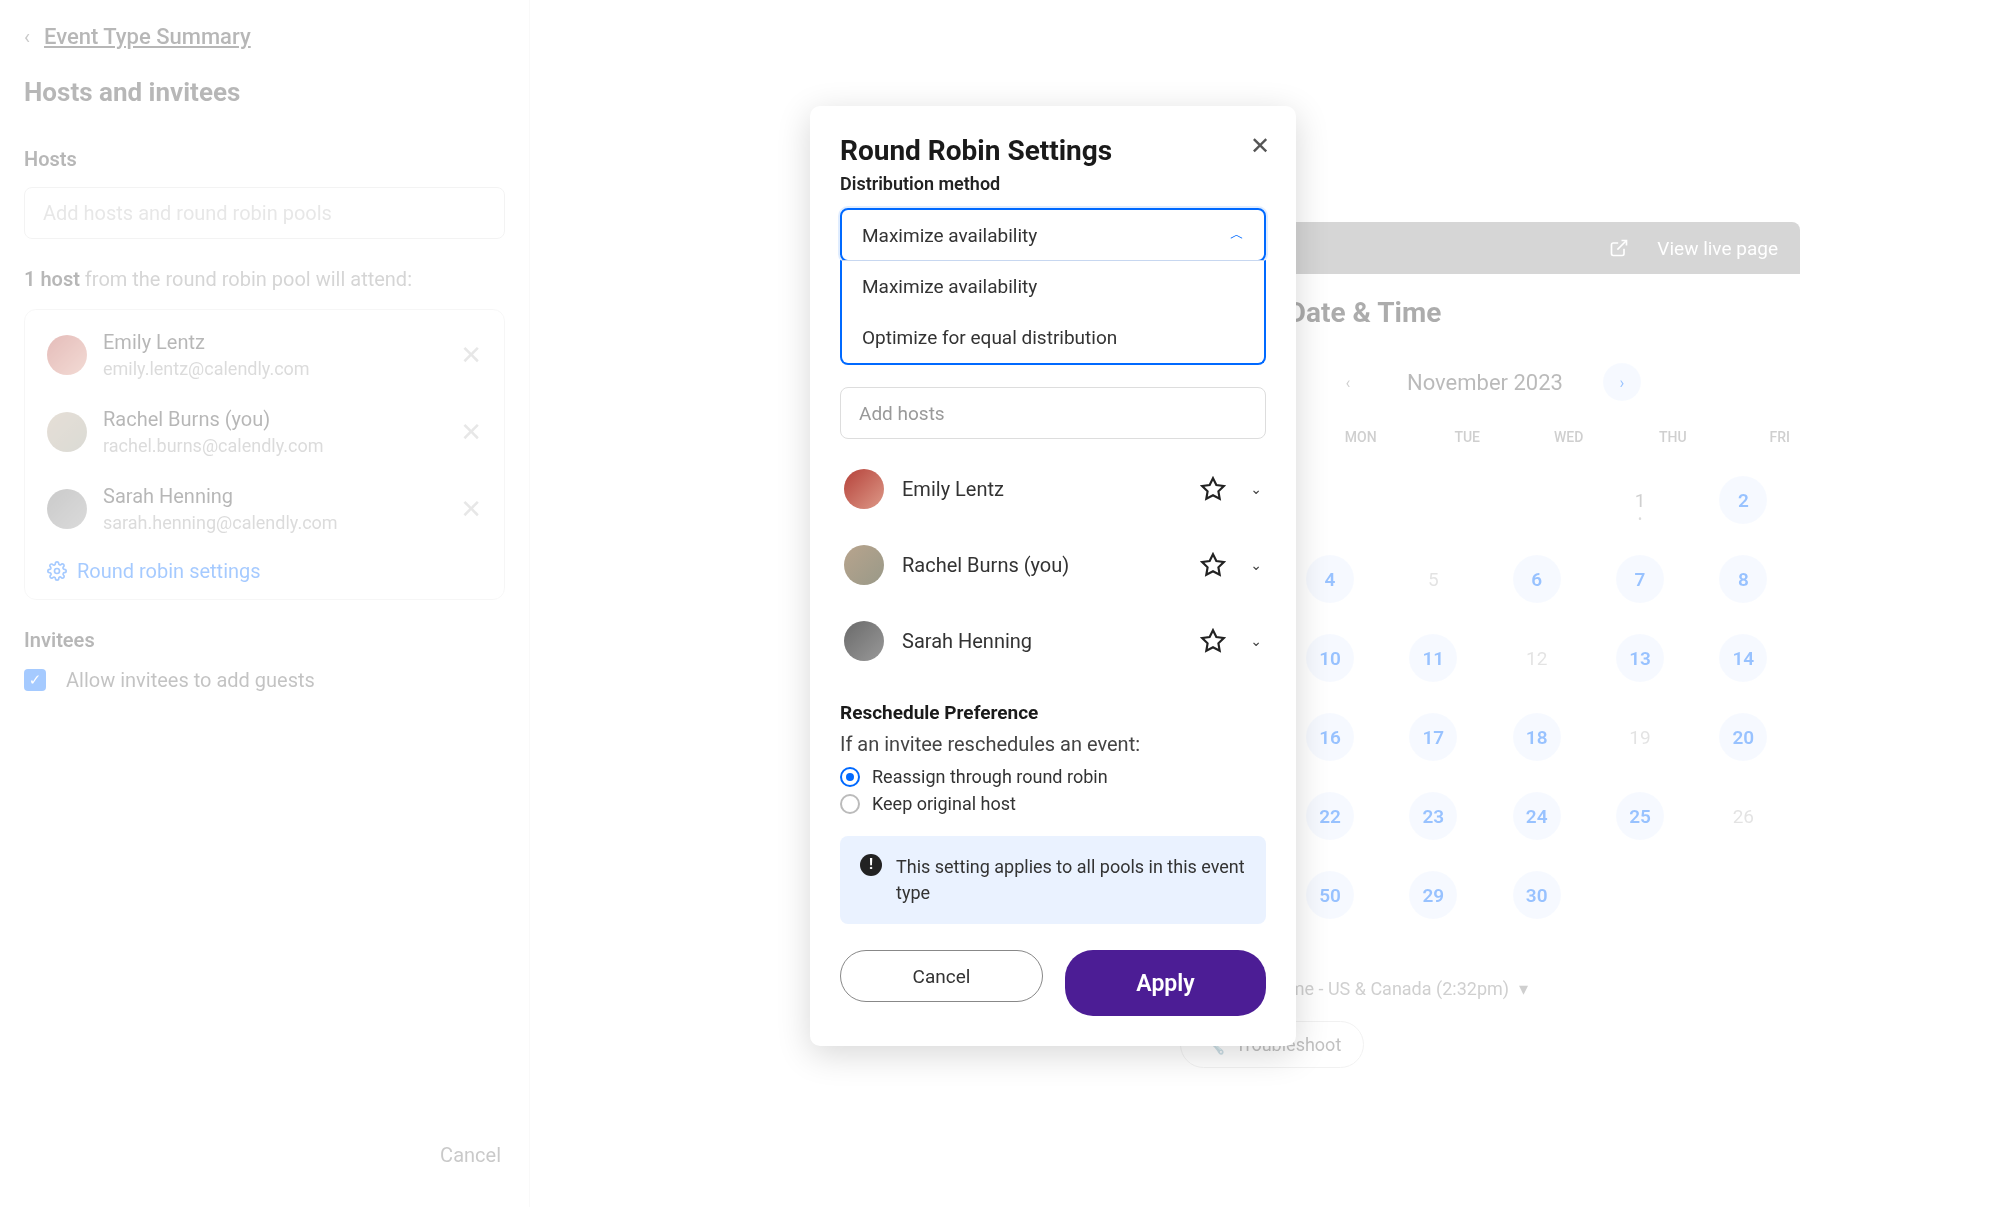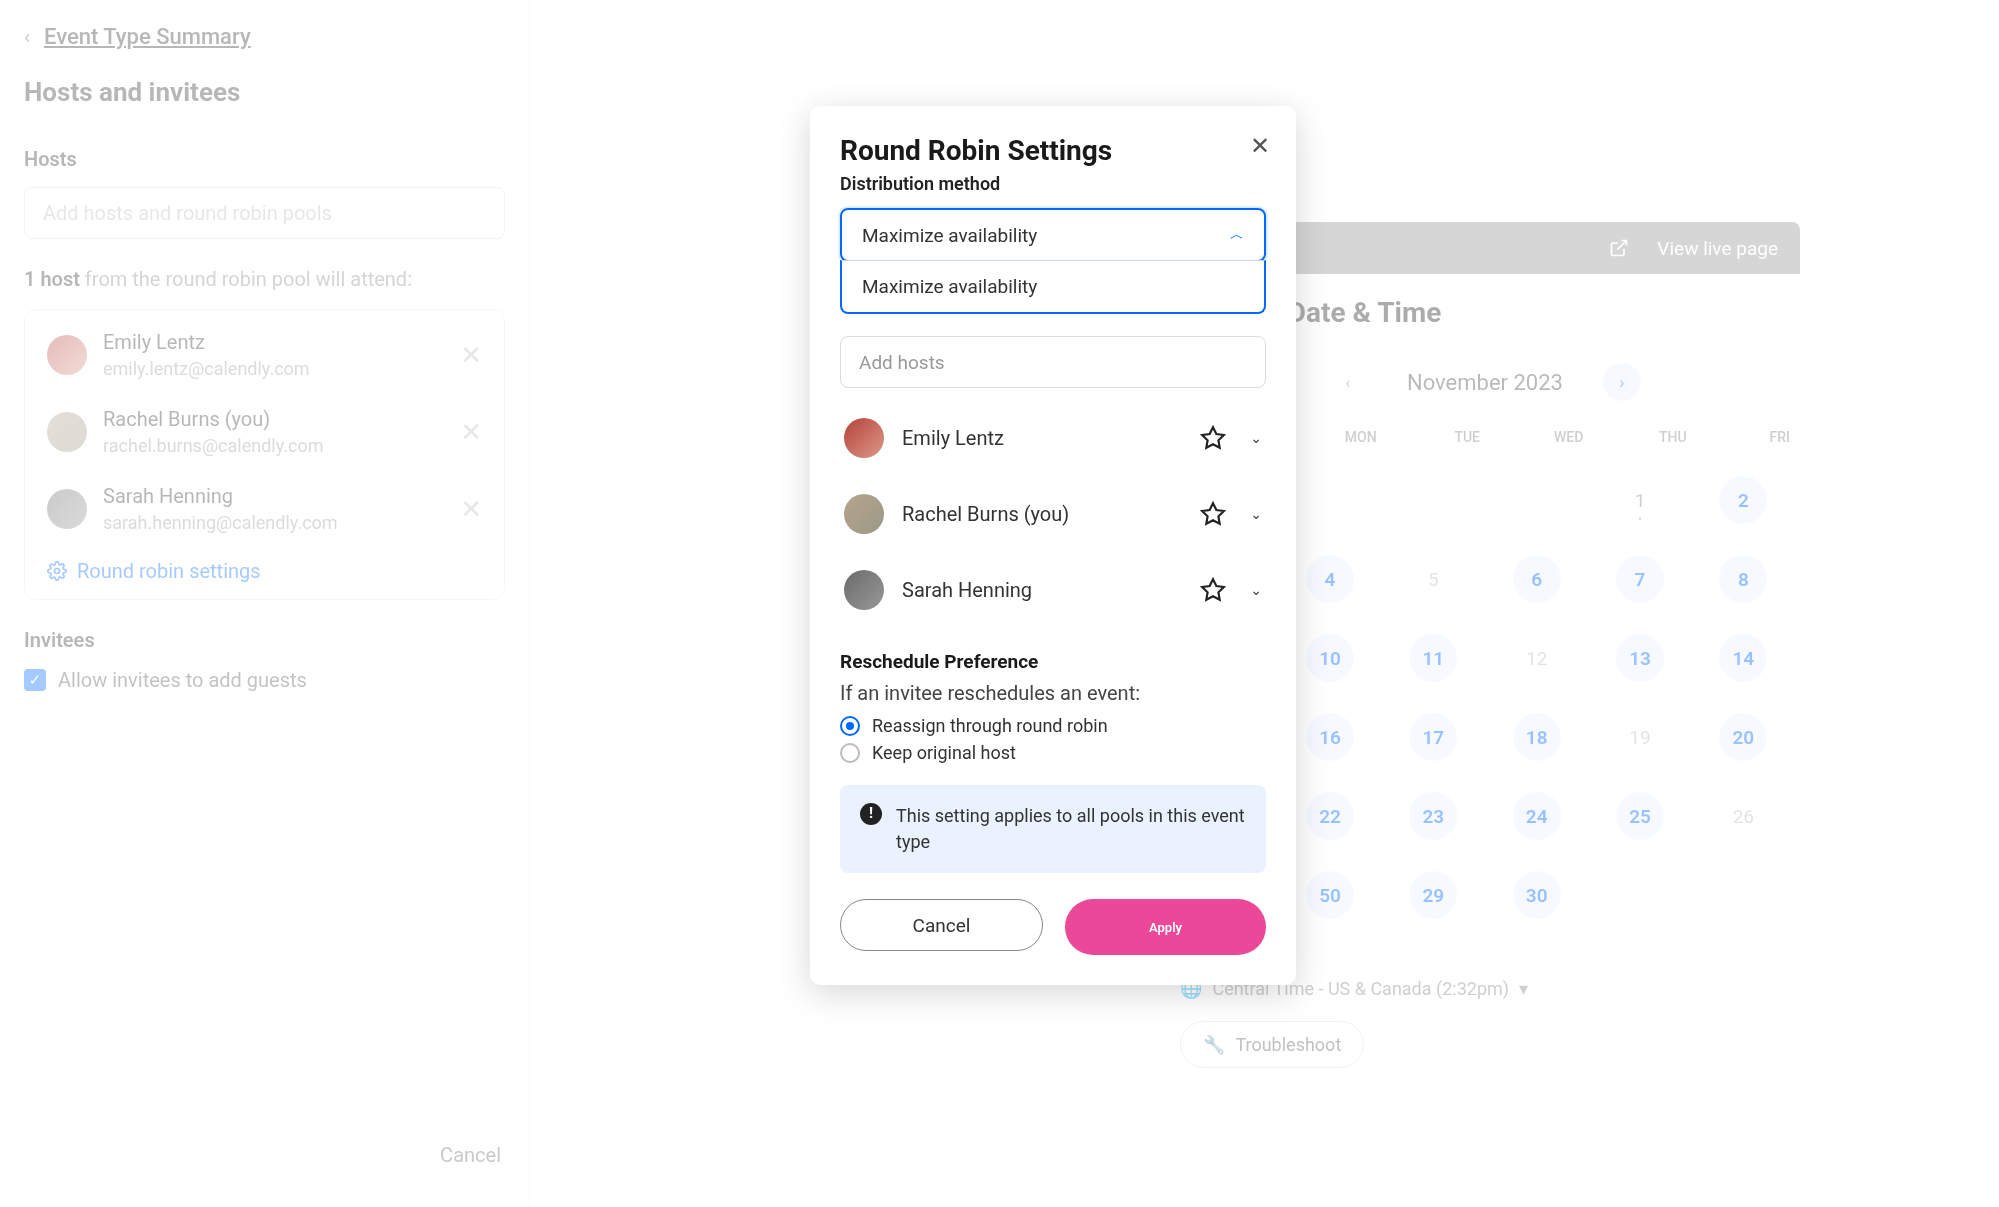--- a/index.html
+++ b/index.html
@@ -44,21 +44,21 @@
     width:40px;height:40px;border-radius:50%;
     background:linear-gradient(135deg,#c9a 0%,#a88 100%);
     flex-shrink:0;
   }
   .host-info { flex:1; }
   .host-name { font-size:20px; color:#333; }
   .host-email { font-size:18px; color:#999; margin-top:4px; }
   .host-x { font-size:26px; color:#bbb; }
   .rr-link { display:flex; align-items:center; gap:10px; padding:12px 22px 0; color:#0069ff; font-size:20px; }
   .rr-link svg { width:20px;height:20px; }
-  .invitees-check { display:flex; align-items:center; gap:12px; margin-top:12px; }
+  .invitees-check { display:flex; align-items:center; gap:20px; margin-top:12px; }
   .chk { width:22px;height:22px;border-radius:4px;background:#0069ff;display:flex;align-items:center;justify-content:center; }
   .chk::after{content:"✓";color:#fff;font-size:15px;}
   .invitees-check span{font-size:20px;color:#555;}
   .footer-btns{
     position:absolute; bottom:40px; left:0; width:100%;
     display:flex; justify-content:flex-end; gap:22px; padding:0 28px;
   }
   .btn-text{font-size:20px;color:#666;background:none;border:none;}
   .btn-primary-faded{
     background:#a8c7ff;color:#fff;border:none;border-radius:26px;
@@ -153,22 +153,22 @@
     margin-top:22px;background:#eaf2ff;border-radius:8px;padding:18px 20px;
     display:flex;gap:14px;font-size:18px;color:#333;line-height:1.45;
   }
   .info-icon{width:22px;height:22px;border-radius:50%;background:#222;color:#fff;font-size:15px;display:flex;align-items:center;justify-content:center;flex-shrink:0;font-weight:700;}
   .modal-actions{display:flex;gap:22px;margin-top:26px;}
   .btn-outline{
     flex:1;height:52px;border:1px solid #888;border-radius:28px;background:#fff;
     font-size:19px;color:#333;cursor:pointer;
   }
   .btn-primary{
-    flex:1;height:56px;border:none;border-radius:28px;background:#ec4899;color:#fff;
-    font-size:13px;font-weight:600;cursor:pointer;
+    flex:1;height:66px;border:none;border-radius:28px;background:#4c1d95;color:#fff;
+    font-size:23px;font-weight:600;cursor:pointer;
   }
   
   .av1{background:linear-gradient(135deg,#b5423a,#d98);} 
   .av2{background:linear-gradient(135deg,#b8a48d,#998);} 
   .av3{background:linear-gradient(135deg,#6a6a6a,#999);} 
 </style>
 </head>
 <body>
 
 <div class="sidebar">
@@ -314,20 +314,21 @@
   <h2>Round Robin Settings</h2>
   <div class="sub">Distribution method</div>
 
   <div class="select-wrap">
     <div class="select-box">
       <span>Maximize availability</span>
       <span class="chev">︿</span>
     </div>
     <div class="dropdown">
       <div class="opt">Maximize availability</div>
+      <div class="opt">Optimize for equal distribution</div>
     </div>
   </div>
 
   <input class="add-hosts-input" placeholder="Add hosts" style="">
 
   <div class="modal-host-list">
     <div class="mhost">
       <div class="avatar av1"></div>
       <div class="nm">Emily Lentz</div>
       <svg class="star" viewBox="0 0 24 24" fill="none" stroke="currentColor" stroke-width="2">

